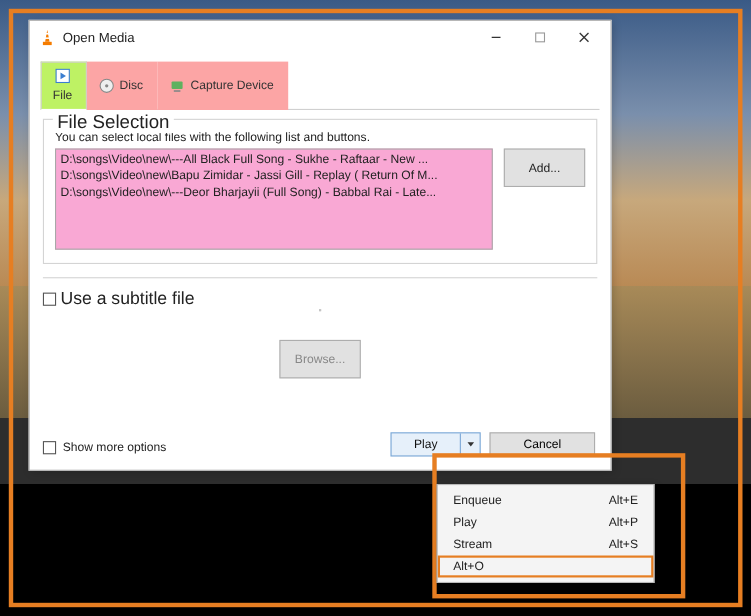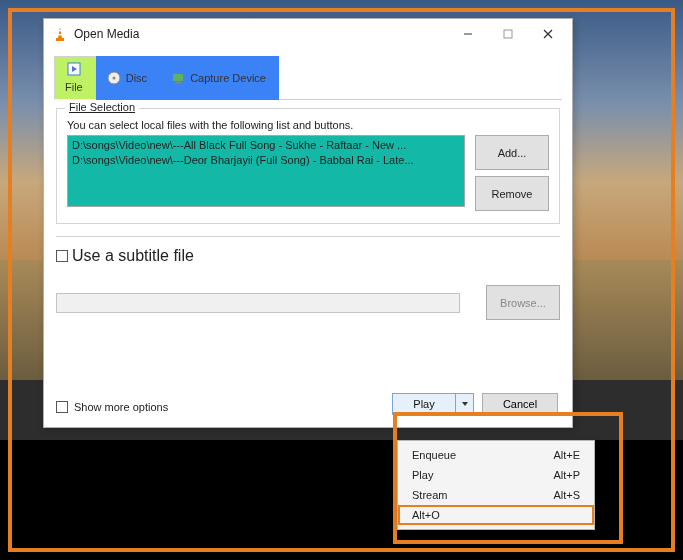--- a/index.html
+++ b/index.html
@@ -3,51 +3,51 @@
 <meta charset="utf-8">
 <style>
 * { box-sizing: border-box; margin: 0; padding: 0; font-family: "Segoe UI", Tahoma, sans-serif; }
 body { width: 683px; height: 560px; overflow: hidden; position: relative; background: #000; }
 .bg-photo { position: absolute; inset: 0; }
 .sky { position: absolute; left:0; right:0; top:0; height: 260px; background: linear-gradient(#3a5a86 0%, #7a8fac 40%, #c7a87c 70%, #b98a55 100%); }
 .ground { position: absolute; left:0; right:0; top:260px; height:150px; background: linear-gradient(#a88a58, #5c5139); }
 .road { position: absolute; left:0; right:0; top:380px; bottom:120px; background: #2d2d2d; }
 .black-bar { position: absolute; left:0; right:0; bottom:0; height:120px; background:#000; }
 .outer-frame { position: absolute; left:8px; top:8px; right:8px; bottom:8px; border: 4px solid #e67e22; pointer-events:none; }
-.dialog { position: absolute; left: 43px; top: 18px; width: 530px; height: 410px; background: #fff; border: 1px solid #b0b0b0; box-shadow: 2px 2px 8px rgba(0,0,0,.2); }
+.dialog { position: absolute; left: 26px; top: 18px; width: 530px; height: 410px; background: #fff; border: 1px solid #b0b0b0; box-shadow: 2px 2px 8px rgba(0,0,0,.2); }
 .titlebar { height: 30px; display:flex; align-items:center; padding: 0 4px 0 8px; }
 .titlebar .vlc-icon { width:16px; height:16px; margin-right:6px; }
 .titlebar .title { font-size: 12px; color:#222; }
 .winbtns { margin-left:auto; display:flex; }
 .winbtn { width:40px; height:28px; display:flex; align-items:center; justify-content:center; color:#333; font-size:12px; }
 .winbtn svg { width:10px; height:10px; }
 .tab-row { margin: 6px 10px 0 10px; display:flex; border-bottom:1px solid #d0d0d0; }
-.tab { display:flex; align-items:center; gap:5px; padding:5px 12px 6px 10px; font-size:11px; color:#333; border:1px solid transparent; position:relative; top:1px; background:#3b82f6;}
+.tab { display:flex; align-items:center; gap:5px; padding:5px 12px 6px 10px; font-size:11px; color:#333; border:1px solid transparent; position:relative; top:1px; background:#fca5a5;}
 .tab.active { background:#bef264; border:1px solid #d0d0d0; border-bottom:1px solid #fff;flex-direction:column; }
 .tab .icon { width:14px; height:14px; }
 .groupbox { margin: 8px 12px 0 12px; border:1px solid #d4d4d4; padding: 10px 10px 12px 10px; position:relative; }
-.groupbox .legend { position:absolute; top:-8px; left:8px; background:#fff; padding:0 4px; font-size:11px; color:#222;text-decoration:underline; }
+.groupbox .legend { position:absolute; top:-8px; left:8px; background:#fff; padding:0 4px; font-size:17px; color:#222; }
 .hint { font-size:11px; color:#222; margin-bottom:4px; }
 .file-area { display:flex; gap:10px; }
-.file-list { flex:1; height:72px; border:1px solid #a8a8a8; background:#14b8a6; padding:2px 4px; overflow:hidden; }
+.file-list { flex:1; height:92px; border:1px solid #a8a8a8; background:#f9a8d4; padding:2px 4px; overflow:hidden; }
 .file-list div { font-size:11px; color:#222; white-space:nowrap; overflow:hidden; text-overflow:ellipsis; line-height:15px; }
 .side-btns { display:flex; flex-direction:column; gap:6px; }
 .winbutton { width:74px; height:35px; font-size:11px; background:#e1e1e1; border:1px solid #adadad; display:flex; align-items:center; justify-content:center; color:#222;text-align:right; }
 .winbutton.disabled { color:#888; }
 .subtitle-row { margin: 12px 12px 0 12px; border-top:1px solid #d4d4d4; padding-top:10px; }
 .chk-row { display:flex; align-items:center; gap:4px; font-size:16px; color:#222; }
 .chk { width:12px; height:12px; border:1px solid #555; background:#fff; }
-.sub-input-row { display:flex; gap:26px; margin:20px 0 0 0; align-items:center;}
+.sub-input-row { display:flex; gap:26px; margin:0 0 0 0; align-items:center;flex-direction:column;}
 .sub-input { flex:1; height:20px; border:1px solid #c4c4c4; background:#f0f0f0; }
 .show-more { position:absolute; left:12px; bottom:14px; display:flex; align-items:flex-start; gap:6px; font-size:11px; color:#222;}
 .action-row { position:absolute; right:14px; bottom:12px; display:flex; gap:8px; }
 .play-btn { width:82px; height:22px; border:1px solid #7aa7d6; background:#e6f0fa; display:flex; align-items:center; font-size:11px; color:#111; }
 .play-btn .lbl { flex:1; text-align:center; }
 .play-btn .arrow { width:18px; border-left:1px solid #7aa7d6; height:100%; display:flex; align-items:center; justify-content:center; }
-.cancel-btn { width:76px; height:22px; border:1px solid #adadad; background:#e1e1e1; font-size:11px; display:flex; align-items:center; justify-content:center; }
+.cancel-btn { width:96px; height:22px; border:1px solid #adadad; background:#e1e1e1; font-size:11px; display:flex; align-items:center; justify-content:center; }
 .menu-frame { position:absolute; left:393px; top:412px; width:230px; height:132px; border:4px solid #e67e22; }
 .dropdown { position:absolute; left:397px; top:440px; width:198px; background:#f4f4f4; border:1px solid #b8b8b8; box-shadow:2px 2px 6px rgba(0,0,0,.25); padding:4px 0; }
 .dd-item { display:flex; padding:4px 14px; font-size:11px; color:#222; }
 .dd-item .lbl { flex:1; }
 .dd-item.hl { outline:2px solid #e67e22; outline-offset:-2px; }
 </style>
 </head>
 <body>
 
 <div class="bg-photo">
@@ -111,28 +111,26 @@
       <span>Capture Device</span>
     </div>
   </div>
 
   <div class="groupbox">
     <div class="legend">File Selection</div>
     <div class="hint">You can select local files with the following list and buttons.</div>
     <div class="file-area">
       <div class="file-list">
         <div>D:\songs\Video\new\---All Black Full Song - Sukhe - Raftaar -  New ...</div>
+        <div>D:\songs\Video\new\Bapu Zimidar - Jassi Gill - Replay ( Return Of M...</div>
         <div>D:\songs\Video\new\---Deor Bharjayii (Full Song) - Babbal Rai - Late...</div>
       </div>
       <div class="side-btns">
         <div class="winbutton">
             <span>Add...</span>
-          </div>
-        <div class="winbutton">
-            <span>Remove</span>
           </div>
       </div>
     </div>
   </div>
 
   <div class="subtitle-row">
     <div class="chk-row">
       <div class="chk"></div>
       <span>Use a subtitle file</span>
     </div>

